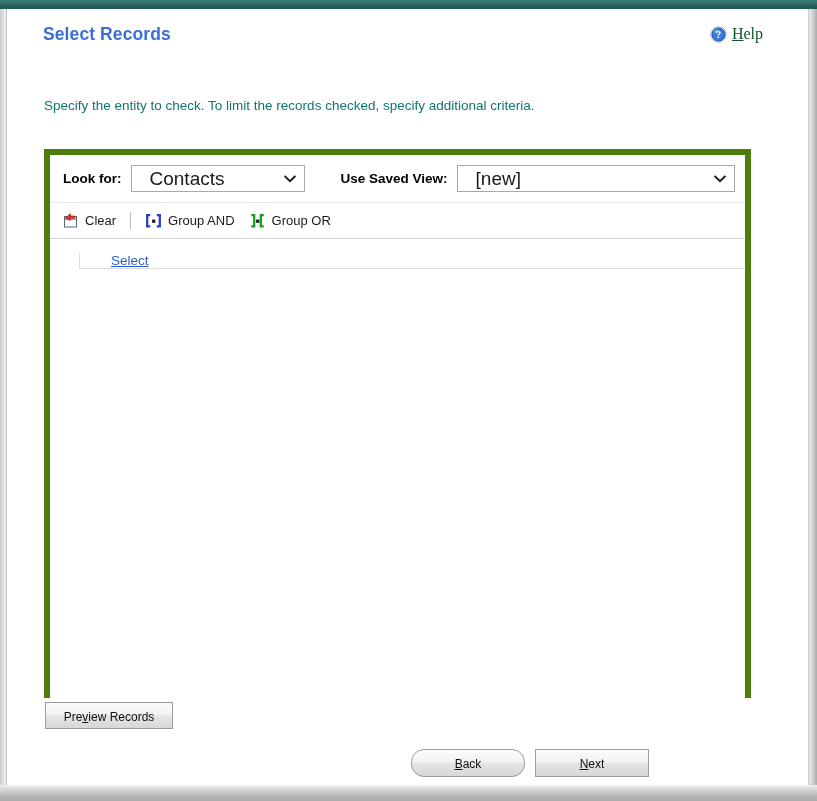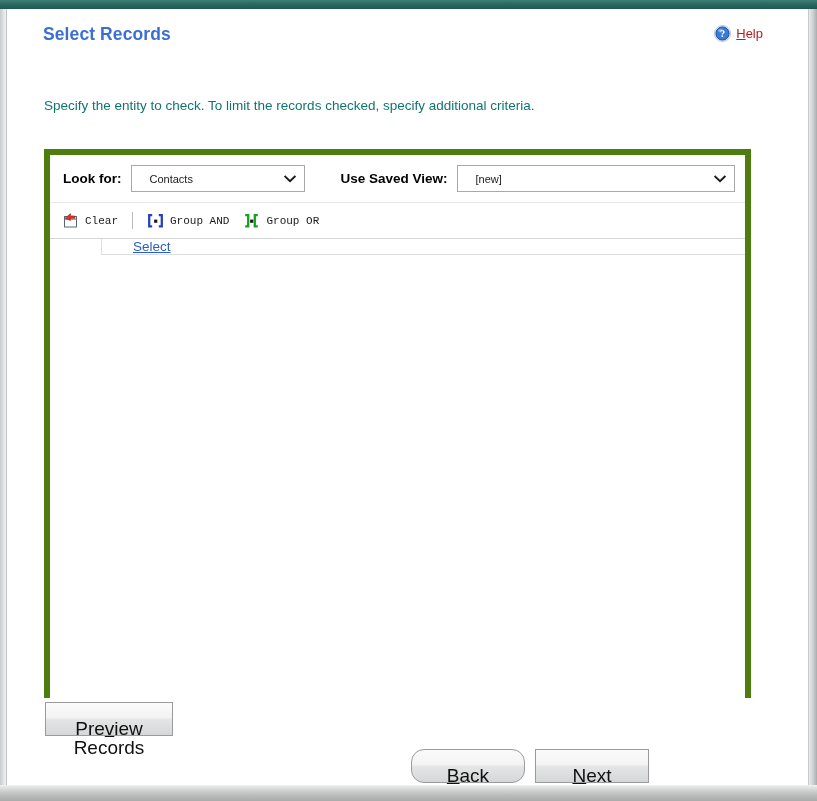--- a/index.html
+++ b/index.html
@@ -77,22 +77,23 @@
     display: flex;
     align-items: center;
     gap: 5px;
     cursor: pointer;
   }
   .help-icon {
     width: 17px; height: 17px;
     display: block;
   }
   .help-text {
-    font-size: 13px;
-    color: #b91c1c;
+    font-size: 16px;
+    color: #14532d;
+    font-family: Liberation Serif, serif;
   }
   .help-text .ak { text-decoration: underline; }
 
   
   .instruction {
     position: absolute;
     left: 37px;
     top: 89px;
     font-size: 13.5px;
     color: #0f766e;
@@ -132,21 +133,21 @@
     position: relative;
     height: 27px;
     border: 1px solid #a9a9a9;
     background: #ffffff;
     box-sizing: border-box;
     display: flex;
     align-items: center;
     cursor: default;
   }
   .combo-value {
-    font-size: 11px;
+    font-size: 19px;
     color: #1a1a1a;
     padding-left: 18px;
     white-space: nowrap;
     overflow: hidden;
   }
   .combo .chev {
     position: absolute;
     right: 8px;
     top: 50%;
     transform: translateY(-50%);
@@ -169,44 +170,42 @@
   }
   .tb-item {
     display: flex;
     align-items: center;
     gap: 6px;
     padding: 2px 7px;
     cursor: pointer;
     white-space: nowrap;
   }
   .tb-item .tb-text {
-    font-size: 11px;
+    font-size: 13px;
     color: #1a1a1a;
-    font-family: Liberation Mono, monospace;
   }
   .tb-sep {
     width: 1px;
     height: 17px;
     background: #b9babb;
     margin: 0 7px;
   }
   .tb-icon { width: 17px; height: 16px; display: block; }
 
   
   .criteria-body {
     position: relative;
     height: 462px;
     background: #ffffff;
   }
   .criteria-row {
     position: relative;
     display: flex;
-    align-items: flex-start;
+    align-items: flex-end;
     height: 30px;
-    gap: 22px;
   }
   .row-gutter {
     width: 29px;
     border-right: 1px solid #dcdddd;
     background: #ffffff;
     box-sizing: border-box;
   }
   .row-field {
     flex: 1;
     border: 1px solid #dcdddd;
@@ -223,25 +222,25 @@
     color: #2b5fc4;
     text-decoration: underline;
     cursor: pointer;
   }
 
   
   .btn {
     border: 1px solid #9a9b9c;
     background: linear-gradient(to bottom, #fbfbfb 0%, #f3f3f3 45%, #e4e5e5 52%, #d6d7d8 100%);
     font-family: "Liberation Sans", sans-serif;
-    font-size: 19px;
+    font-size: 12px;
     color: #101010;
     cursor: pointer;
     box-sizing: border-box;
-    padding: 16px;
+    padding: 8px;
     text-align: center;
     line-height: 1;
   }
   .btn .ak { text-decoration: underline; }
 
   .btn-preview {
     position: absolute;
     left: 38px;
     top: 693px;
     width: 128px;

